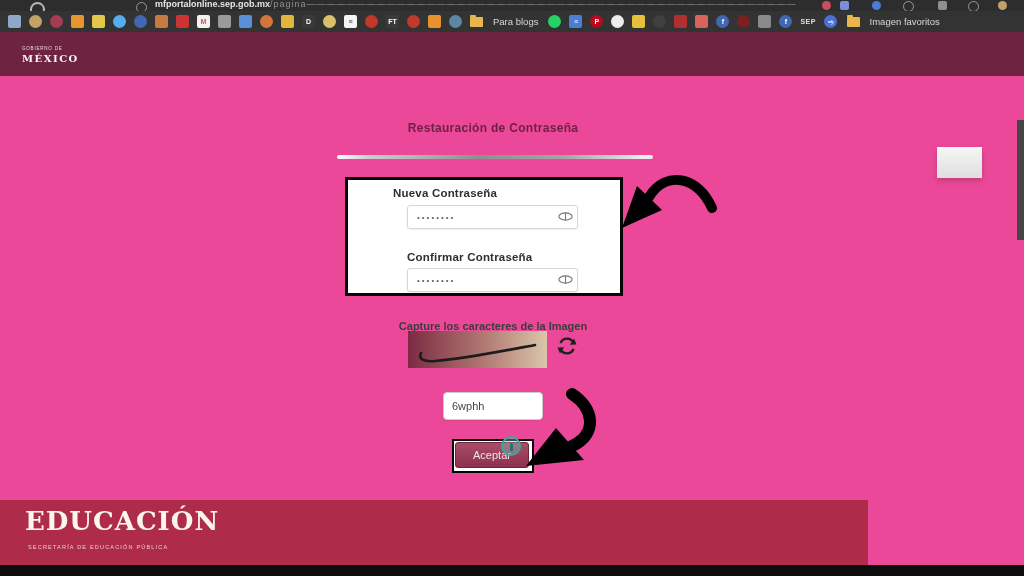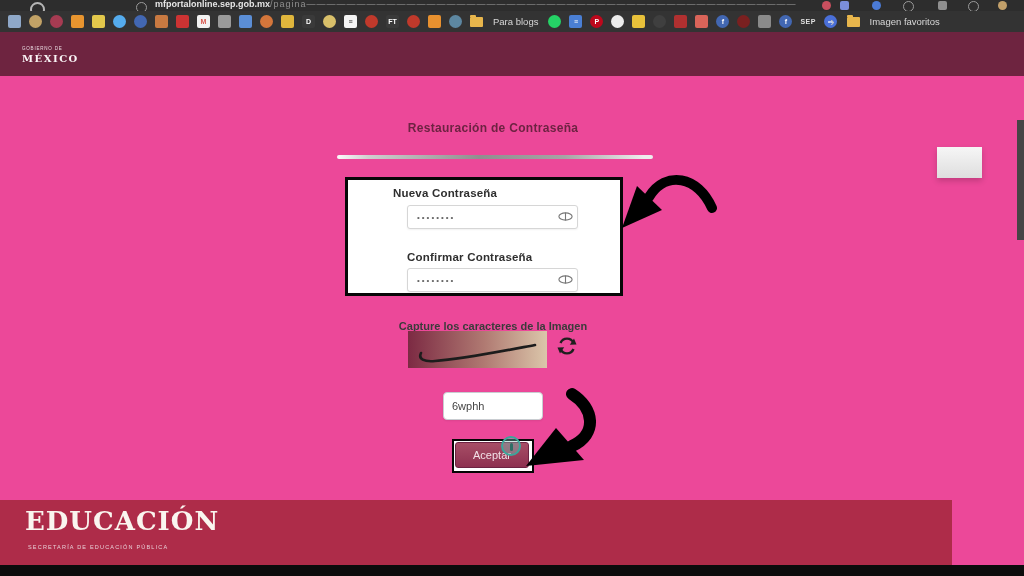--- a/index.html
+++ b/index.html
@@ -69,21 +69,21 @@
   .click-ind{position:absolute;left:501px;top:436px;width:20px;height:20px;border-radius:50%;
     border:2px solid #3aa79b;background:rgba(120,200,190,.38);box-sizing:border-box;}
   .click-ind::after{content:"";position:absolute;left:7px;top:5px;width:3px;height:8px;background:#2e6e66;border-radius:2px;}
 
   .annot-arrow{position:absolute;}
   .gray-panel{position:absolute;left:937px;top:147px;width:45px;height:31px;
     background:linear-gradient(180deg,#f6f6f6,#dedede);box-shadow:0 3px 6px rgba(0,0,0,.18);}
   .scroll-thumb{position:absolute;left:1017px;top:120px;width:7px;height:120px;background:#454545;}
 
   
-  .ftr{position:absolute;top:500px;left:0;width:952px;height:65px;background:#ae2c49;}
+  .ftr{position:absolute;top:500px;left:0;width:868px;height:65px;background:#ae2c49;}
   .ftr-brand{position:absolute;left:25px;top:6px;font-family:"DejaVu Serif",serif;font-weight:bold;
     font-size:26px;letter-spacing:1px;color:#faf5ef;}
   .ftr-sub{position:absolute;left:28px;top:44px;font-size:5.5px;letter-spacing:1.2px;color:#e8cdd5;}
   .blackbar{position:absolute;top:565px;left:0;width:1024px;height:11px;background:#0c0c0c;}
 </style>
 </head>
 <body>
 
 <div id="screen">
 

